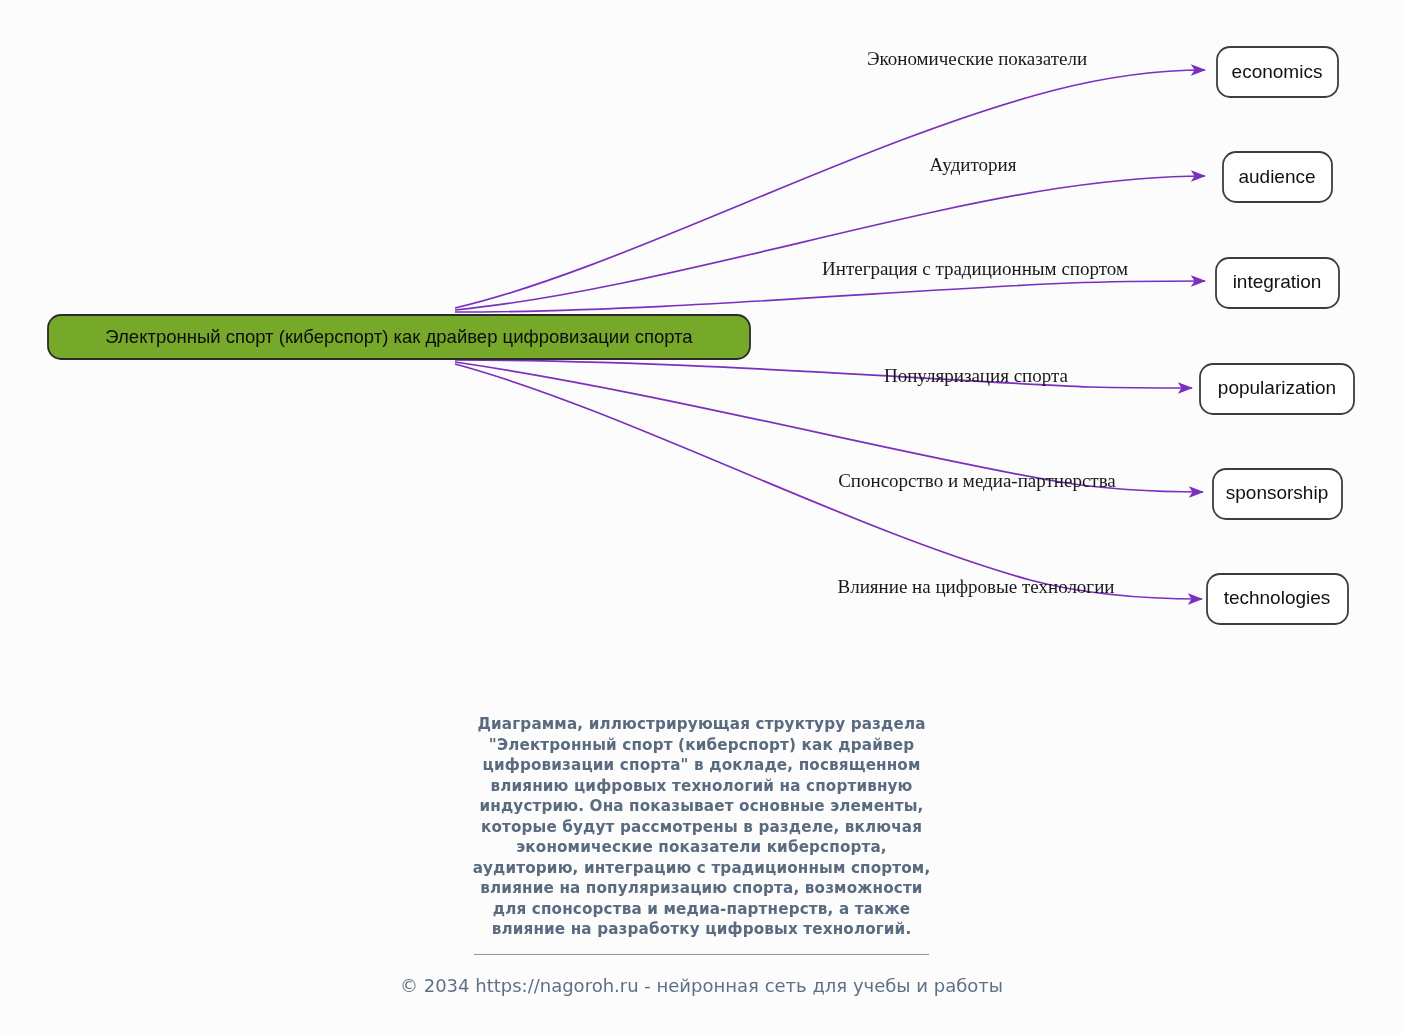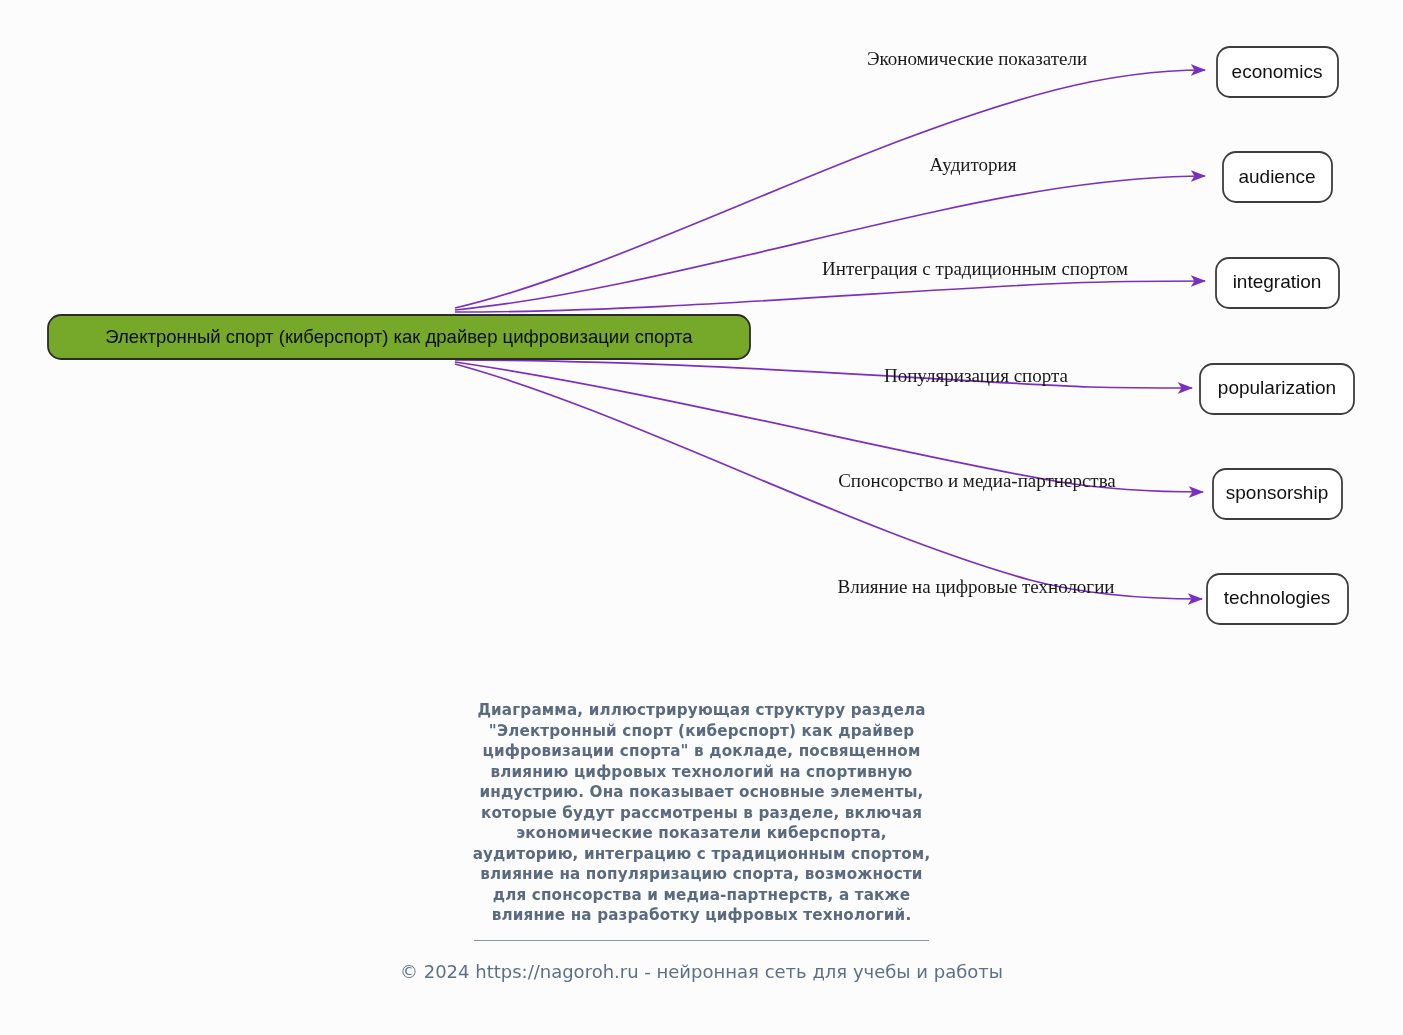--- a/index.html
+++ b/index.html
@@ -74,21 +74,21 @@
     width: 1403px;
     text-align: center;
   }
   #caption-text {
     font-family: "DejaVu Sans", sans-serif;
     font-size: 15.2px;
     font-weight: bold;
     line-height: 20.5px;
     color: #5a6b80;
     width: 520px;
-    margin: 0 auto;
+    margin: 14px auto;
     white-space: pre-line;
     letter-spacing: 0.15px;
   }
   #caption-divider {
     width: 455px;
     height: 0;
     border-top: 1px solid #8795a6;
     margin: 14px auto 0 auto;
   }
   #footer-text {
@@ -174,14 +174,14 @@
 цифровизации спорта" в докладе, посвященном
 влиянию цифровых технологий на спортивную
 индустрию. Она показывает основные элементы,
 которые будут рассмотрены в разделе, включая
 экономические показатели киберспорта,
 аудиторию, интеграцию с традиционным спортом,
 влияние на популяризацию спорта, возможности
 для спонсорства и медиа-партнерств, а также
 влияние на разработку цифровых технологий.</div>
   <div id="caption-divider"></div>
-  <div id="footer-text">© 2024 https://nagoroh.ru - нейронная сеть для учебы и работы</div>
+  <div id="footer-text">© 2034 https://nagoroh.ru - нейронная сеть для учебы и работы</div>
 </div>
 
 </body></html>

